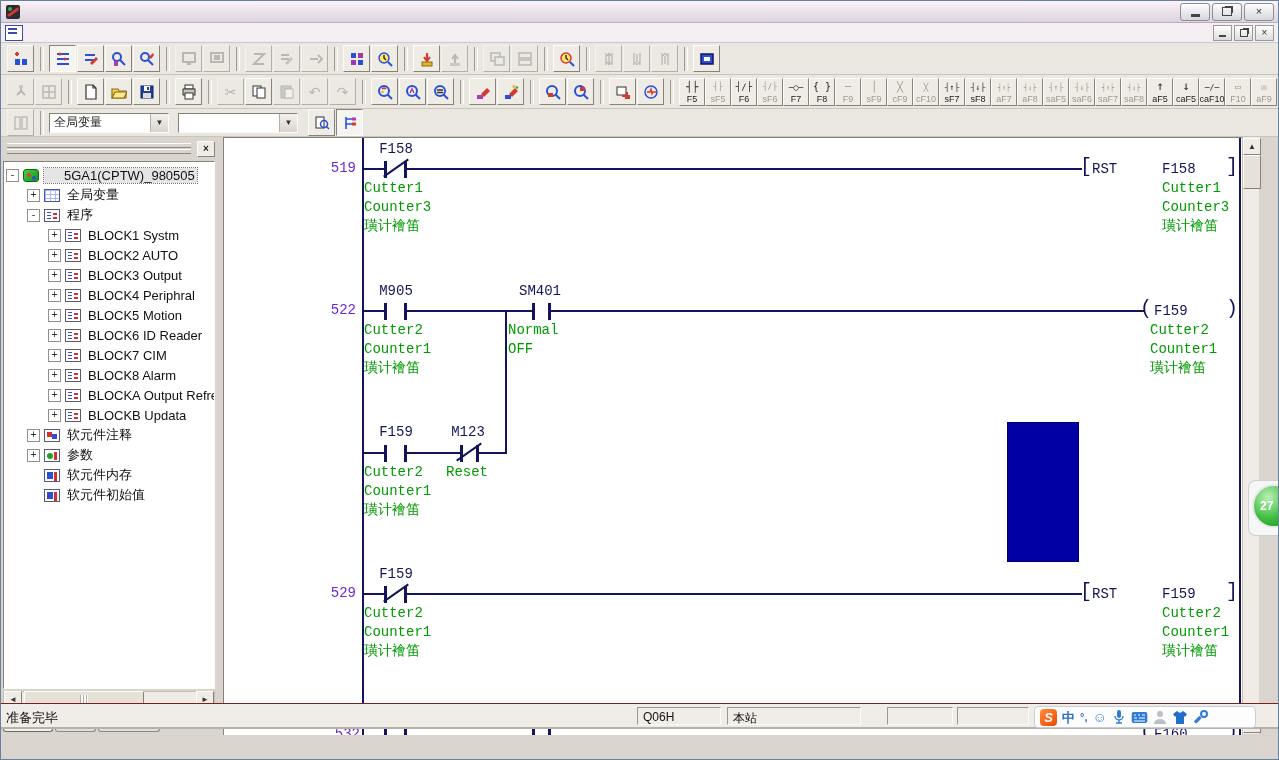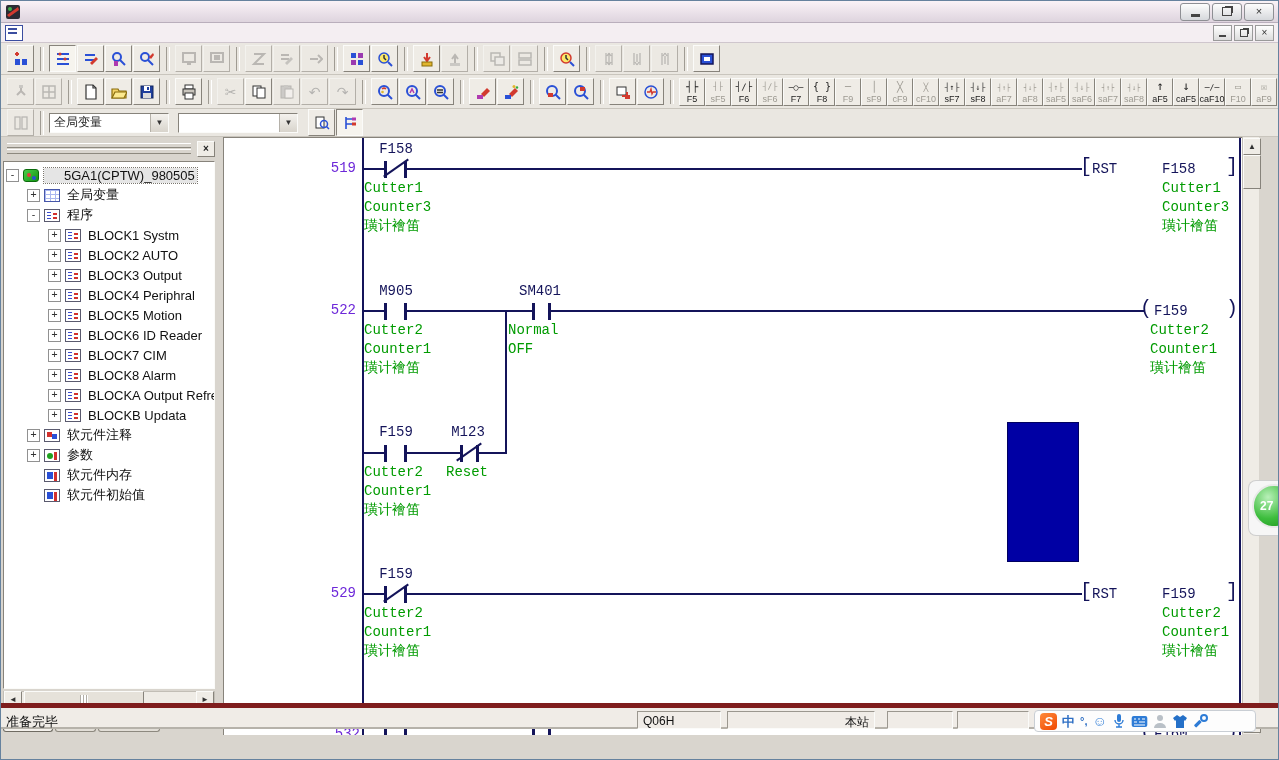--- a/index.html
+++ b/index.html
@@ -146,21 +146,21 @@
   #vthumb{position:absolute;left:0;top:18px;width:16px;height:32px;border:1px solid;border-color:#fbfbf9 #87837b #87837b #fbfbf9;background:#e6e2da;}
 
   
   #badge-pill{position:absolute;left:1247px;top:479px;width:32px;height:54px;background:#f6f6f6;border:1px solid #cfcfcf;border-right:none;border-radius:8px 0 0 8px;}
   #badge{position:absolute;left:1251px;top:483px;width:44px;height:44px;border-radius:50%;
     background:radial-gradient(circle at 35% 28%,#b9f0b9,#3dbd3d 55%,#1b8f1b);border:2px solid #e9e9e9;
     color:#fff;font-weight:bold;font-size:12px;display:flex;align-items:center;box-sizing:border-box;padding-left:6px;}
 
   
   #statusbar{position:absolute;left:0;top:702px;width:100%;height:26px;background:#f0ece7;
-    border-top:5px solid #7f1d1d;box-shadow:0 -2px 0 #b6b2aa inset;display:block;box-sizing:border-box;}
+    border-top:1px solid #7f1d1d;box-shadow:0 -2px 0 #b6b2aa inset;display:block;box-sizing:border-box;}
   #status-ready{position:absolute;left:5px;top:5px;font-size:13px;color:#111;}
   .spanel{position:absolute;top:3px;height:18px;border:1px solid;border-color:#9b978f #fbfbf9 #fbfbf9 #9b978f;
     background:#f0ece7;font-size:12px;color:#111;padding:2px 5px;box-sizing:border-box;}
   #sogou{position:absolute;left:1033px;top:2px;width:222px;height:22px;background:#fdfdfd;border:1px solid #c9ced4;
     border-radius:4px;display:flex;align-items:center;gap:5px;padding:0 5px;box-sizing:border-box;}
   #sogou-logo{width:17px;height:17px;border-radius:4px;background:linear-gradient(145deg,#ff8a3c,#f04800);
     color:#fff;font-weight:bold;font-style:italic;font-size:13px;display:flex;align-items:center;justify-content:center;}
   .sg-txt{color:#2e6fc4;font-weight:bold;font-size:13px;line-height:1;}
   .sg-ch{color:#2e7cd6;font-size:14px;line-height:1;}
 </style>
@@ -856,21 +856,21 @@
   <div id="badge-pill"></div>
   <div id="badge">
     <span>27</span>
   </div>
 
   <div id="statusbar">
     <span id="status-ready">准备完毕</span>
     <div class="spanel" style="left:636px;width:84px;">
       <span>Q06H</span>
     </div>
-    <div class="spanel" style="left:726px;width:148px;text-align:right;">
+    <div class="spanel" style="left:726px;width:134px;">
       <span>本站</span>
     </div>
     <div class="spanel" style="left:886px;width:66px;"></div>
     <div class="spanel" style="left:956px;width:72px;"></div>
     <div id="sogou">
       <span id="sogou-logo">S</span>
       <span class="sg-txt">中</span>
       <span class="sg-txt" style="font-size:11px;">°,</span>
       <span class="sg-ch">☺</span>
       <svg width="14" height="16" viewBox="0 0 14 16">

